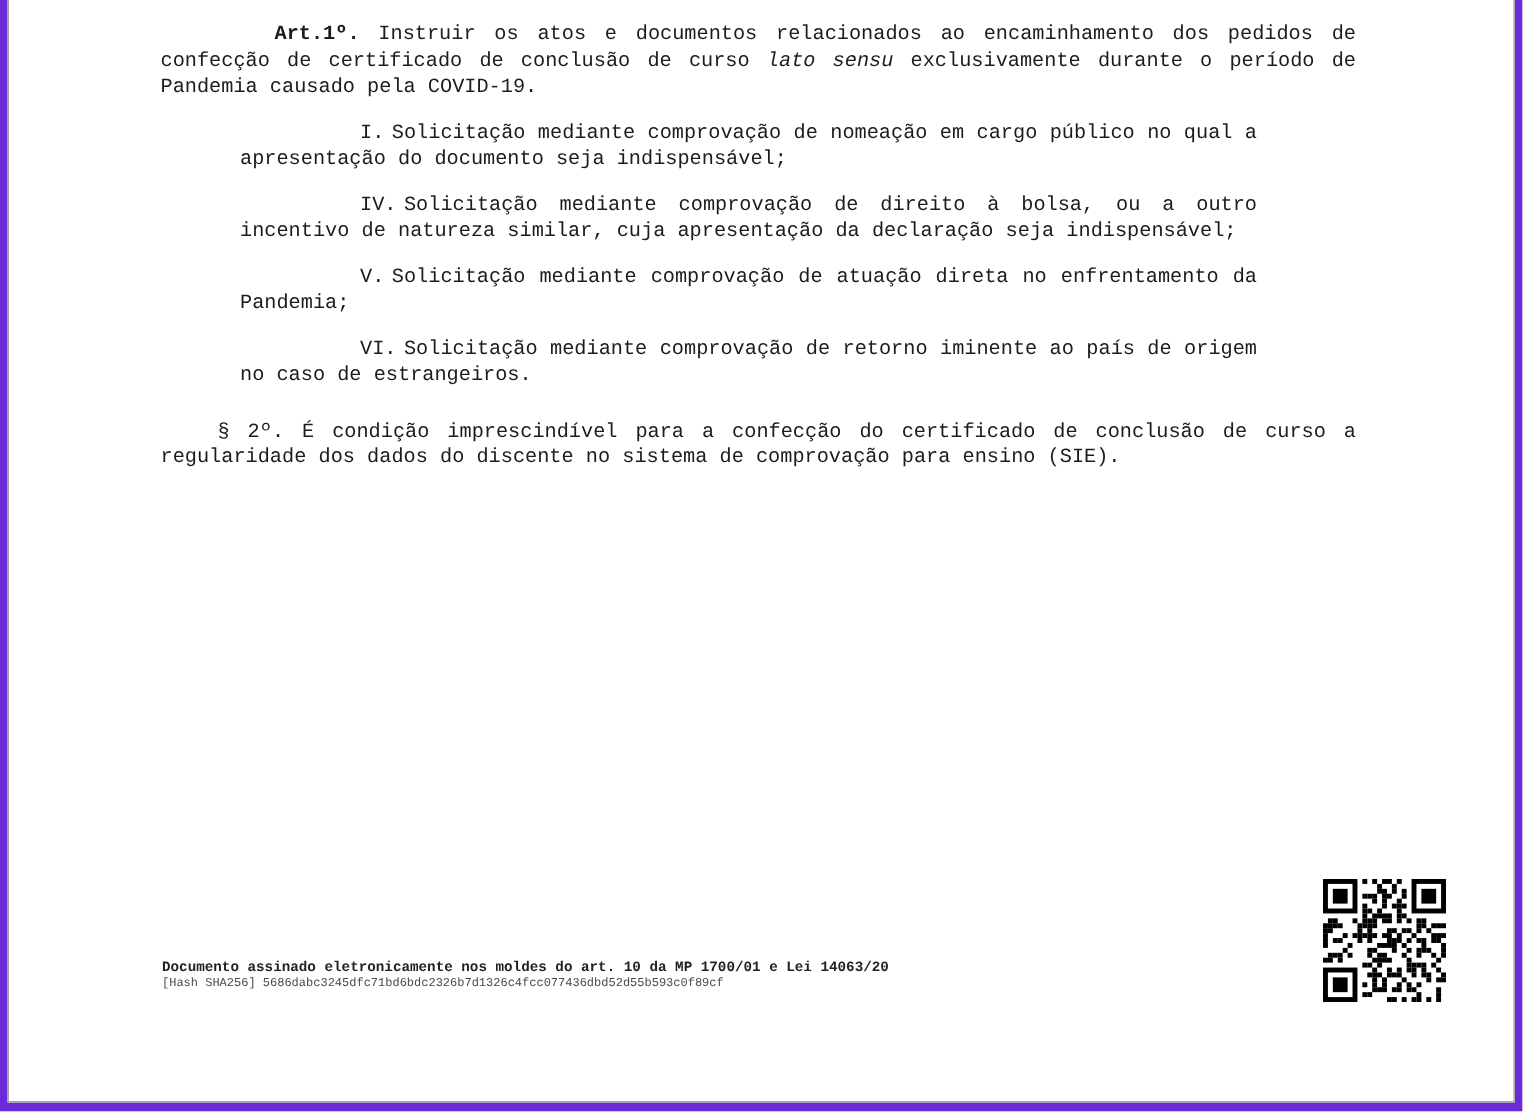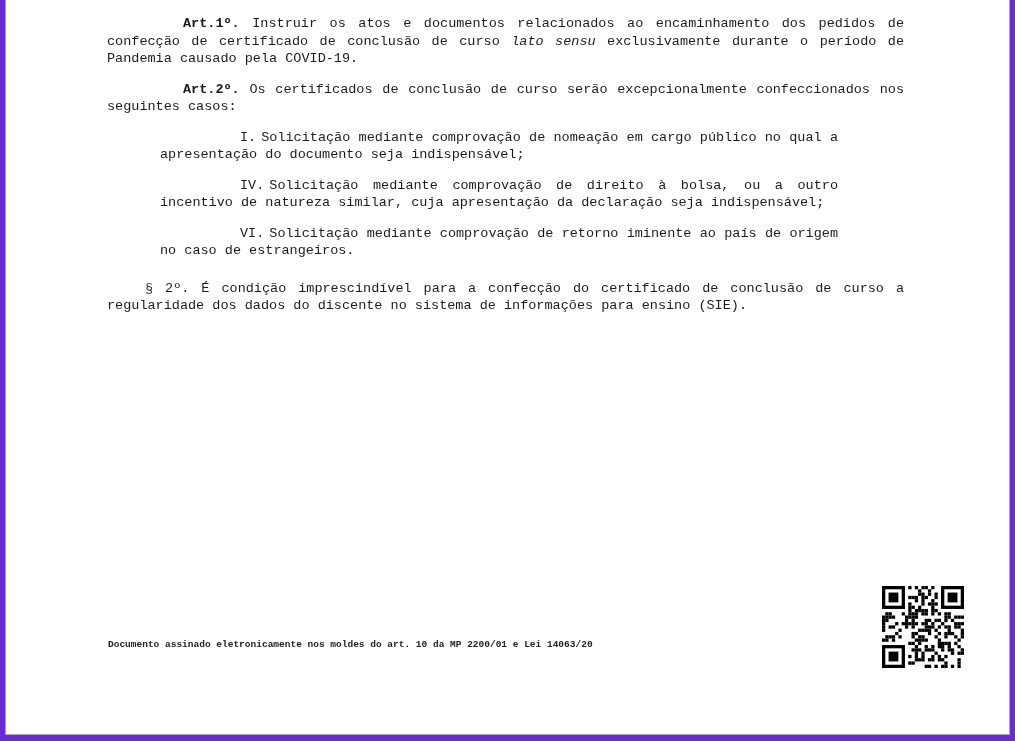--- a/index.html
+++ b/index.html
@@ -75,35 +75,36 @@
 </style>
 </head>
 <body>
 
 <div class="screen">
   <div class="page">
     <div class="content">
 
       <p class="para article"><b>Art.1º.</b><span> Instruir os atos e documentos relacionados ao encaminhamento dos pedidos de confecção de certificado de conclusão de curso </span><i>lato sensu</i><span> exclusivamente durante o período de Pandemia causado pela COVID-19.</span></p>
 
-      <p class="para article"><b>Art.2º.</b><span> Os certificados de conclusão de curso serão excepcionalmente confeccionados nos seguintes casos:</span><i></i><span></span></p>
 
       <div class="items">
         <p class="para item"><span class="num">I.</span><span>Solicitação mediante comprovação de nomeação em cargo público no qual a apresentação do documento seja indispensável;</span></p>
         <p class="para item"><span class="num">IV.</span><span>Solicitação mediante comprovação de direito à bolsa, ou a outro incentivo de natureza similar, cuja apresentação da declaração seja indispensável;</span></p>
+        <p class="para item"><span class="num">V.</span><span>Solicitação mediante comprovação de atuação direta no enfrentamento da Pandemia;</span></p>
         <p class="para item"><span class="num">VI.</span><span>Solicitação mediante comprovação de retorno iminente ao país de origem no caso de estrangeiros.</span></p>
       </div>
 
 
-      <p class="para section"><span>§ 2º.</span><span> É condição imprescindível para a confecção do certificado de conclusão de curso a regularidade dos dados do discente no sistema de informações para ensino (SIE).</span></p>
+      <p class="para section"><span>§ 2º.</span><span> É condição imprescindível para a confecção do certificado de conclusão de curso a regularidade dos dados do discente no sistema de comprovação para ensino (SIE).</span></p>
 
     </div>
 
     <div class="footer">
-      <div class="sig">Documento assinado eletronicamente nos moldes do art. 10 da MP 2200/01 e Lei 14063/20</div>
+      <div class="sig">Documento assinado eletronicamente nos moldes do art. 10 da MP 1700/01 e Lei 14063/20</div>
+      <div class="hash">[Hash SHA256] 5686dabc3245dfc71bd6bdc2326b7d1326c4fcc077436dbd52d55b593c0f89cf</div>
     </div>
 
     <div class="qr"><svg width="82" height="82" xmlns="http://www.w3.org/2000/svg">
           <rect width="82" height="82" fill="#fff"></rect>
           <rect x="26.24" y="0" width="3.28" height="3.28" fill="#000"></rect>
           <rect x="32.8" y="0" width="3.28" height="3.28" fill="#000"></rect>
           <rect x="39.36" y="0" width="3.28" height="3.28" fill="#000"></rect>
           <rect x="42.64" y="0" width="3.28" height="3.28" fill="#000"></rect>
           <rect x="49.199999999999996" y="0" width="3.28" height="3.28" fill="#000"></rect>
           <rect x="36.08" y="3.28" width="3.28" height="3.28" fill="#000"></rect>

